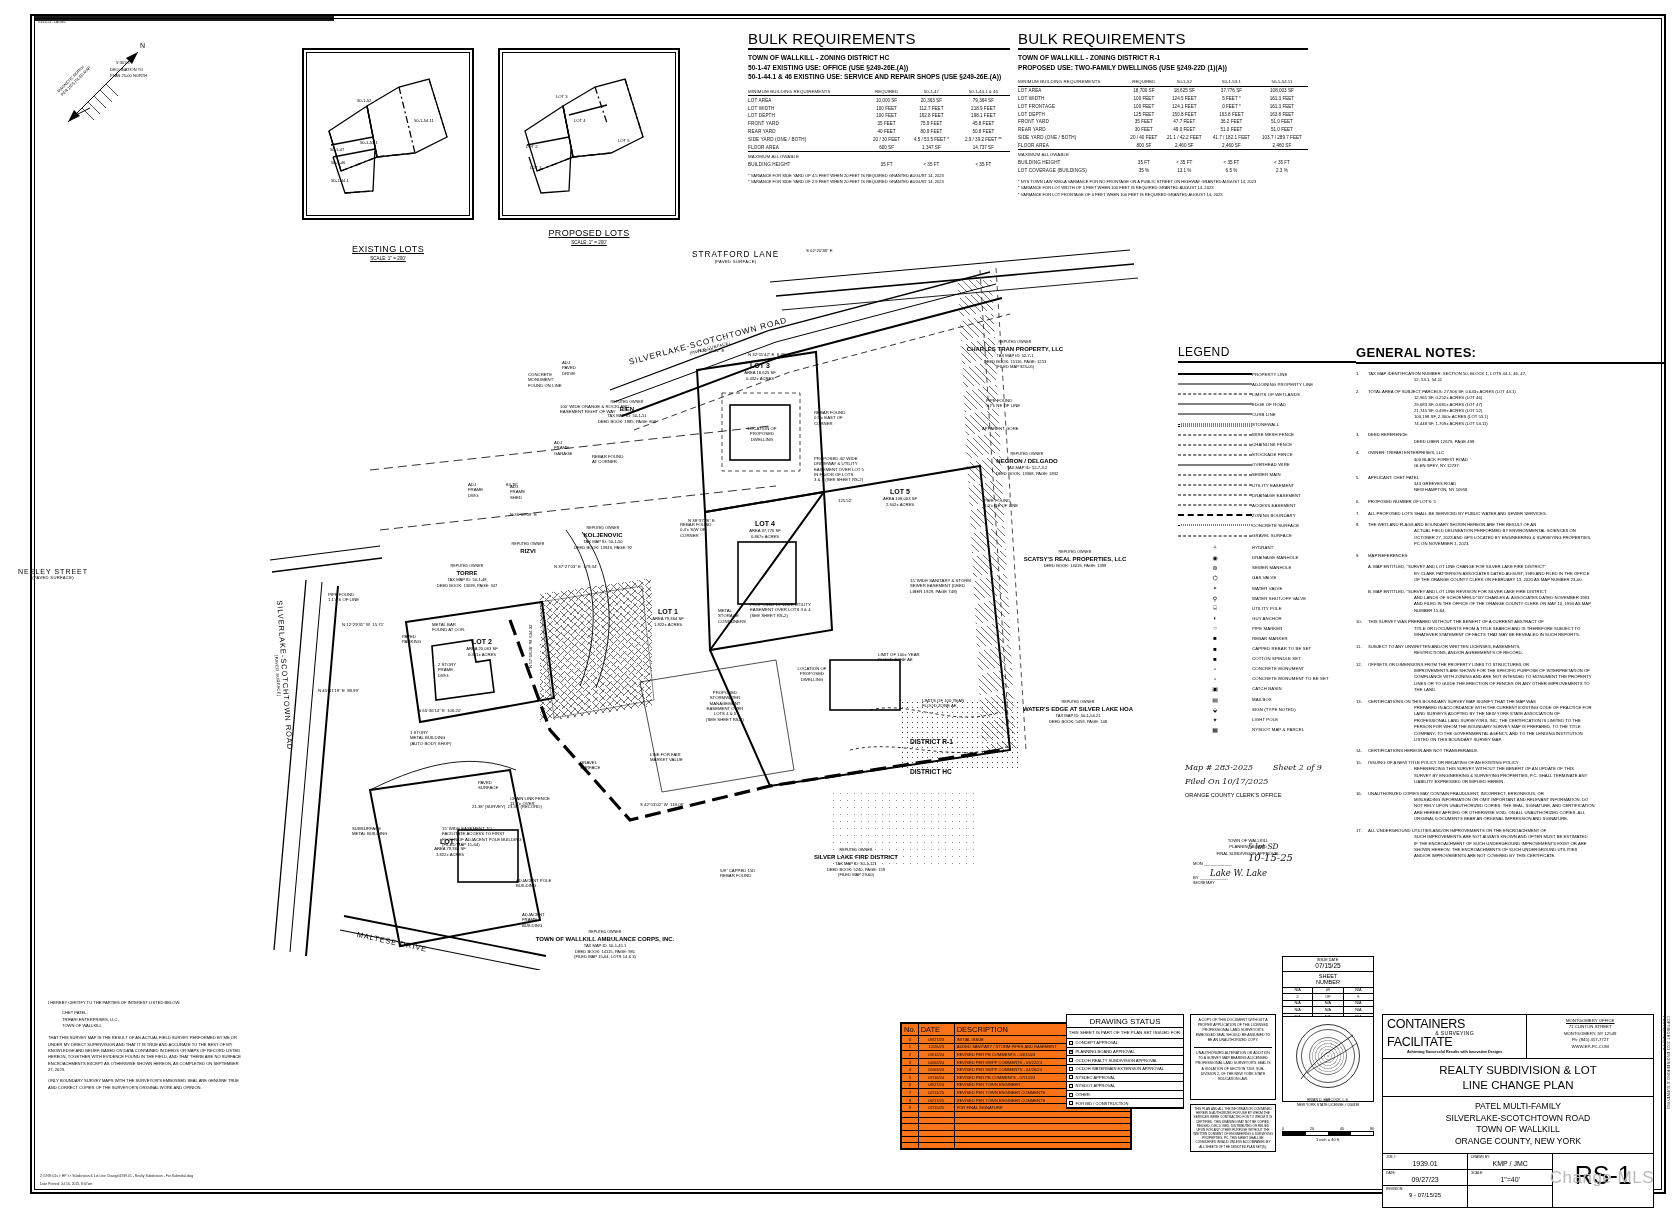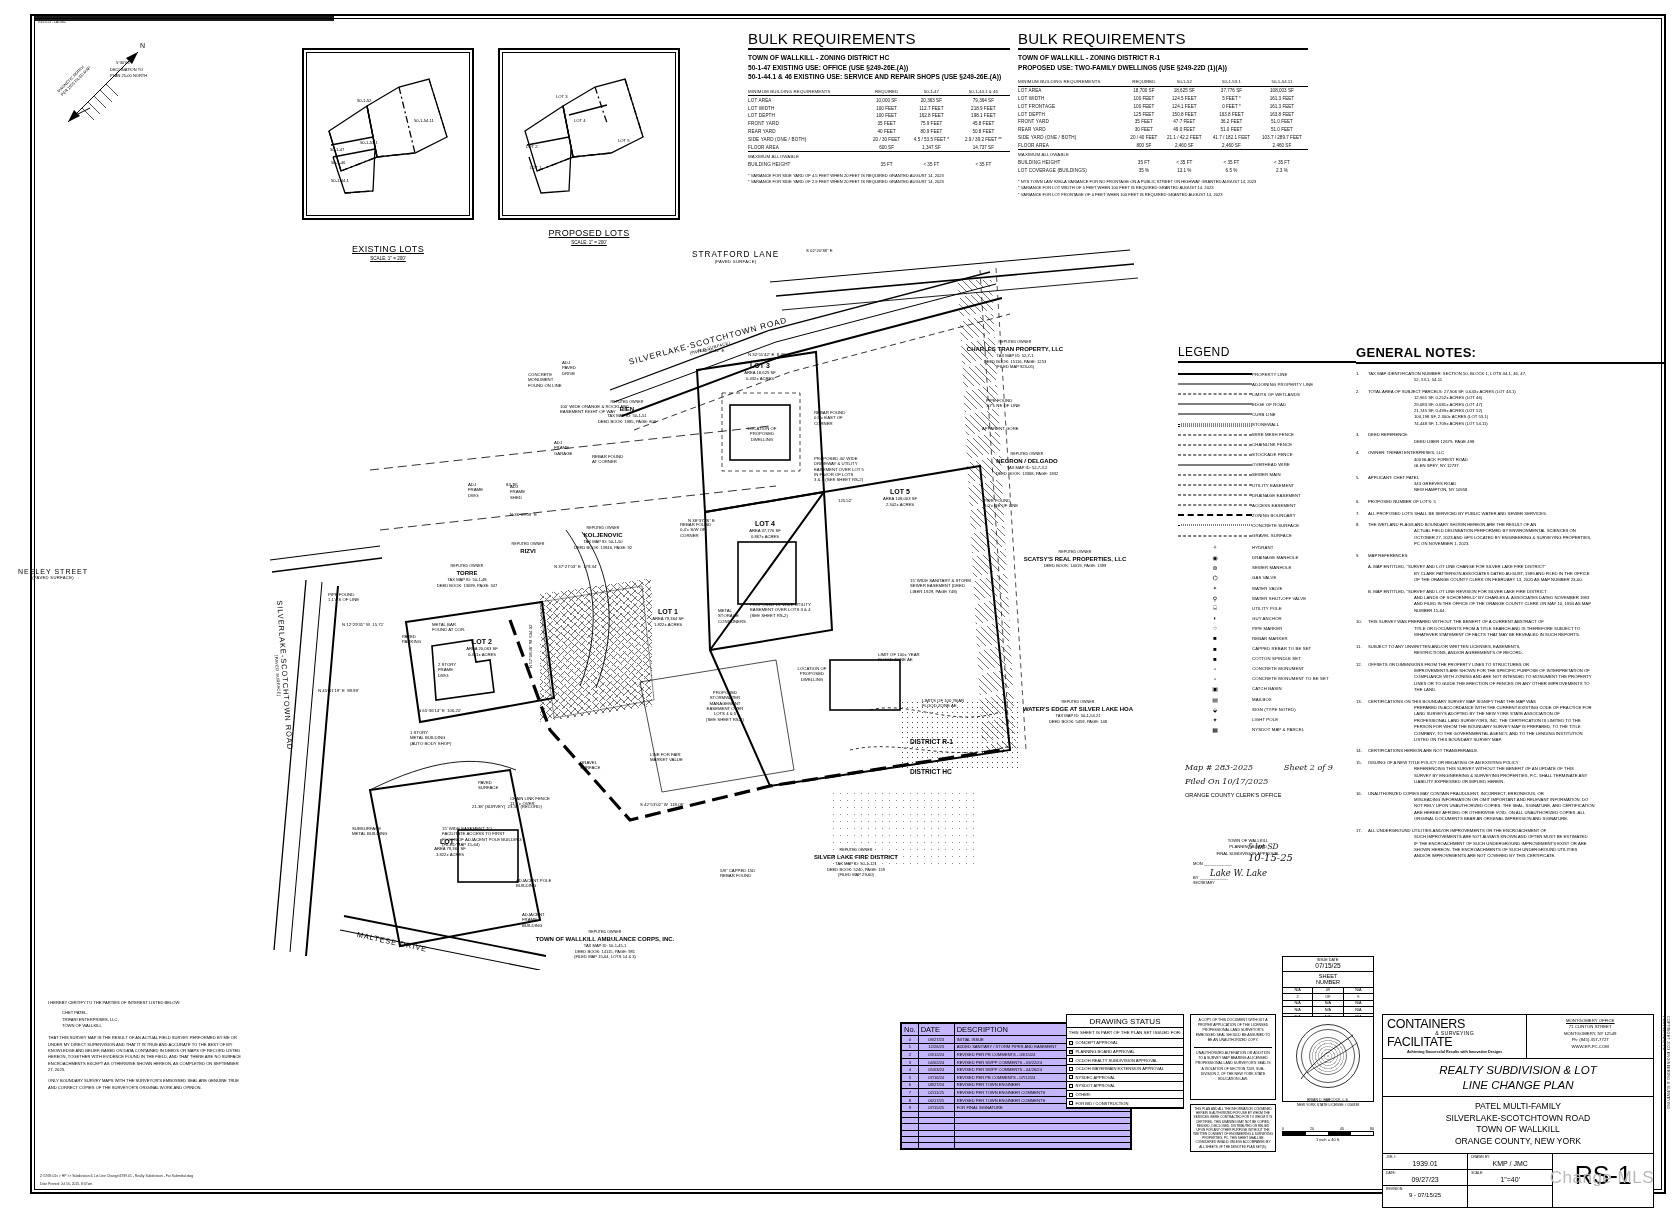--- a/index.html
+++ b/index.html
@@ -71,21 +71,21 @@
   
   #notes{position:absolute;left:1356px;top:345px;width:310px;}
   #notes .ttl{font-size:13px;letter-spacing:.3px;font-weight:bold;}
   #notes .rule{height:2px;background:#000;margin:2px 0 7px 0;}
   .note{display:flex;font-size:4.25px;line-height:1.5;margin-bottom:5.2px;}
   .note .n{flex:0 0 12px;}
   .note .bd{flex:1;}
   .note .ind{padding-left:46px;display:block;}
 
   
-  #revtbl{position:absolute;left:900px;top:1022px;width:232px;border:1.4px solid #000;background:#c4b5fd;}
+  #revtbl{position:absolute;left:900px;top:1022px;width:232px;border:1.4px solid #000;background:#f97316;}
   #revtbl table{border-collapse:collapse;width:100%;}
   #revtbl th,#revtbl td{border:0.7px solid #000;font-size:4.1px;padding:0.8px 2px;text-align:left;color:#000;}
   #revtbl thead th{font-size:7.5px;font-weight:normal;padding:1px 2px;}
   #revtbl td.no{text-align:center;width:14px;}
   #revtbl td.dt{width:36px;text-align:center;}
   #revtbl tr.blank td{height:6.2px;}
 
   
   #dstat{position:absolute;left:1066px;top:1014px;width:118px;border:1.4px solid #000;background:#fff;}
   #dstat .hd{font-size:8px;text-align:center;border-bottom:1px solid #000;padding:1.5px 0;}
@@ -1308,21 +1308,21 @@
 with Innovative Designs</div>
       </div>
       <div class="r">
         <div class="u">MONTGOMERY OFFICE</div>
         <div>71 CLINTON STREET</div>
         <div>MONTGOMERY, NY 12549</div>
         <div>Ph: (845) 457-7727</div>
         <div>WWW.EP-PC.COM</div>
       </div>
     </div>
-    <div class="bigt" style="white-space:pre-line;font-style:italic;">REALTY SUBDIVISION &amp; LOT
+    <div class="bigt" style="white-space:pre-line;">REALTY SUBDIVISION &amp; LOT
 LINE CHANGE PLAN</div>
     <div class="subt" style="white-space:pre-line;">PATEL MULTI-FAMILY
 SILVERLAKE-SCOTCHTOWN ROAD
 TOWN OF WALLKILL
 ORANGE COUNTY, NEW YORK</div>
     <div class="grid">
       <div class="gcol" style="flex:1.35;">
         <div class="gcell">
           <span class="k">JOB #:</span>
           <span class="v">1939.01</span>
@@ -1350,21 +1350,21 @@
       <div class="gcol" style="flex:1.6;">
         <div class="rsnum">RS-1</div>
       </div>
     </div>
     <div class="filedms">FILED MAP SHEET    2  OF  9</div>
   </div>
   <div class="vside" style="left:1662px;top:1016px;height:120px;">COPYRIGHT 2023 ENGINEERING &amp; SURVEYING PROPERTIES, PC</div>
 
   <div class="stampbox" style="left:1185px;top:762px;width:150px;">
     <div class="hand" style="position:relative;font-size:8px;">Map # 283-2025</div>
-    <div class="hand" style="position:absolute;left:88px;top:0;font-size:8px;margin-left:11px;">Sheet 2 of 9</div>
+    <div class="hand" style="position:absolute;left:88px;top:0;font-size:8px;">Sheet 2 of 9</div>
     <div class="hand" style="position:relative;font-size:8px;margin-top:2px;">Filed On  10/17/2025</div>
     <div style="font-size:5.6px;margin-top:3px;">ORANGE COUNTY CLERK'S OFFICE</div>
   </div>
 
   <div class="pbstamp" style="left:1193px;top:838px;width:110px;">
     <div>TOWN OF WALLKILL</div>
     <div>PLANNING BOARD</div>
     <div>FINAL SUBDIVISION APPROVAL</div>
     <div style="text-align:left;margin-top:4px;">MON ____________</div>
     <div style="text-align:left;margin-top:8px;">BY ____________</div>

